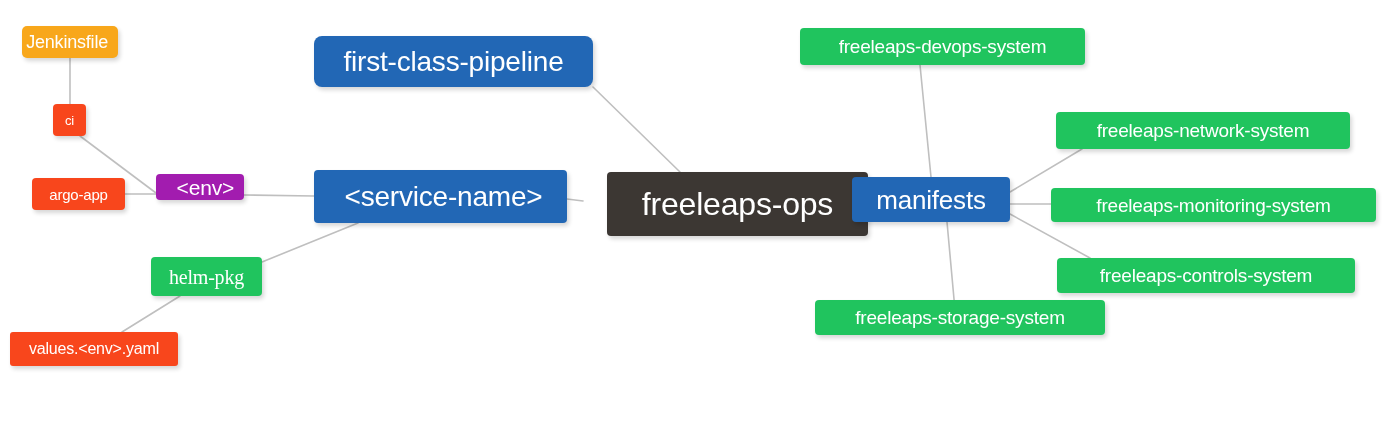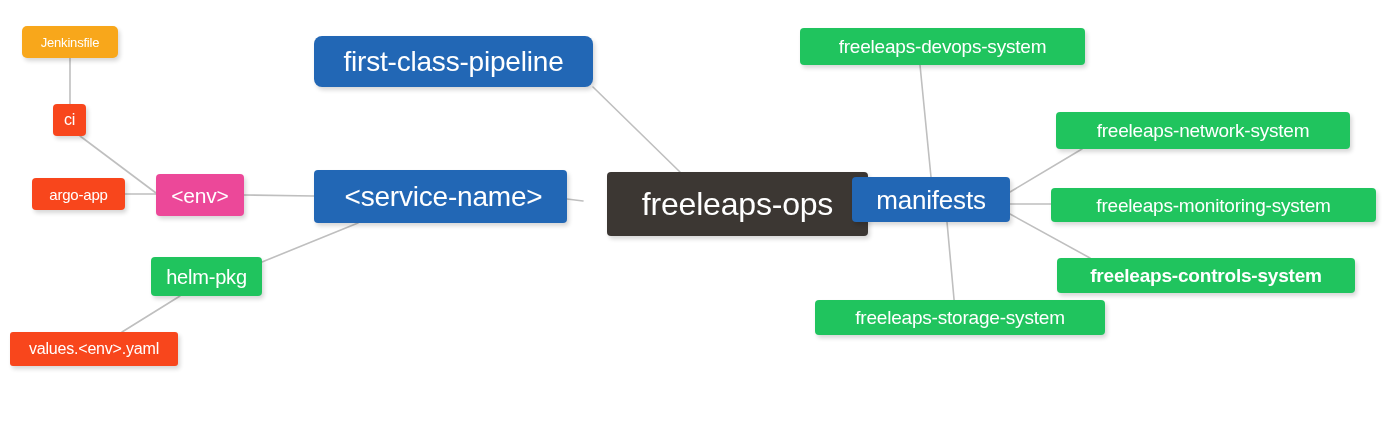--- a/index.html
+++ b/index.html
@@ -59,33 +59,33 @@
       <line x1="593" y1="87" x2="680" y2="172" stroke="#bfbfbf" stroke-width="1.6" stroke-linecap="round"></line>
       <line x1="567" y1="199" x2="583" y2="201" stroke="#bfbfbf" stroke-width="1.6" stroke-linecap="round"></line>
       <line x1="844" y1="202" x2="852" y2="201" stroke="#bfbfbf" stroke-width="1.6" stroke-linecap="round"></line>
       <line x1="931" y1="177" x2="920" y2="65" stroke="#bfbfbf" stroke-width="1.6" stroke-linecap="round"></line>
       <line x1="1010" y1="192" x2="1082" y2="149" stroke="#bfbfbf" stroke-width="1.6" stroke-linecap="round"></line>
       <line x1="1010" y1="204" x2="1051" y2="204" stroke="#bfbfbf" stroke-width="1.6" stroke-linecap="round"></line>
       <line x1="1010" y1="214" x2="1090" y2="258" stroke="#bfbfbf" stroke-width="1.6" stroke-linecap="round"></line>
       <line x1="947" y1="222" x2="955" y2="310" stroke="#bfbfbf" stroke-width="1.6" stroke-linecap="round"></line>
     </svg>
   <div id="nodes">
-      <div class="node" style="left: 22px; top: 26px; width: 96px; height: 32px; background: rgb(248, 167, 27); color: rgb(255, 255, 255); font-size: 13px; border-radius: 5px;">
+      <div class="node" style="left: 22px; top: 26px; width: 96px; height: 32px; background: rgb(248, 167, 27); color: rgb(255, 255, 255); font-size: 18px; border-radius: 5px; justify-content: flex-end;">
         <span class="node-label">Jenkinsfile</span>
       </div>
-      <div class="node" style="left: 53px; top: 104px; width: 33px; height: 32px; background: rgb(248, 70, 28); color: rgb(255, 255, 255); font-size: 16px; border-radius: 4px;">
+      <div class="node" style="left: 53px; top: 104px; width: 33px; height: 32px; background: rgb(248, 70, 28); color: rgb(255, 255, 255); font-size: 13px; border-radius: 4px;">
         <span class="node-label">ci</span>
       </div>
       <div class="node" style="left: 32px; top: 178px; width: 93px; height: 32px; background: rgb(248, 70, 28); color: rgb(255, 255, 255); font-size: 15px; border-radius: 4px;">
         <span class="node-label">argo-app</span>
       </div>
-      <div class="node" style="left: 156px; top: 174px; width: 88px; height: 42px; background: #ec4899; color: rgb(255, 255, 255); font-size: 21px; border-radius: 4px;">
+      <div class="node" style="left: 156px; top: 174px; width: 88px; height: 26px; background: #a21caf; color: rgb(255, 255, 255); font-size: 21px; border-radius: 4px; justify-content: flex-end;">
         <span class="node-label">&lt;env&gt;</span>
       </div>
-      <div class="node" style="left: 151px; top: 257px; width: 111px; height: 39px; background: rgb(32, 196, 94); color: rgb(255, 255, 255); font-size: 20px; border-radius: 4px;">
+      <div class="node" style="left: 151px; top: 257px; width: 111px; height: 39px; background: rgb(32, 196, 94); color: rgb(255, 255, 255); font-size: 20px; border-radius: 4px; font-family: Liberation Serif, serif;">
         <span class="node-label">helm-pkg</span>
       </div>
       <div class="node" style="left: 10px; top: 332px; width: 168px; height: 34px; background: rgb(248, 70, 28); color: rgb(255, 255, 255); font-size: 16px; border-radius: 3px;">
         <span class="node-label">values.&lt;env&gt;.yaml</span>
       </div>
       <div class="node" style="left: 314px; top: 36px; width: 279px; height: 51px; background: rgb(34, 103, 181); color: rgb(255, 255, 255); font-size: 28px; border-radius: 8px;">
         <span class="node-label">first-class-pipeline</span>
       </div>
       <div class="node" style="left: 314px; top: 170px; width: 253px; height: 53px; background: rgb(34, 103, 181); color: rgb(255, 255, 255); font-size: 28px; border-radius: 4px; padding-left: 16px;">
         <span class="node-label">&lt;service-name&gt;</span>
@@ -98,20 +98,20 @@
       </div>
       <div class="node" style="left: 800px; top: 28px; width: 285px; height: 37px; background: rgb(32, 196, 94); color: rgb(255, 255, 255); font-size: 19px; border-radius: 4px;">
         <span class="node-label">freeleaps-devops-system</span>
       </div>
       <div class="node" style="left: 1056px; top: 112px; width: 294px; height: 37px; background: rgb(32, 196, 94); color: rgb(255, 255, 255); font-size: 19px; border-radius: 4px;">
         <span class="node-label">freeleaps-network-system</span>
       </div>
       <div class="node" style="left: 1051px; top: 188px; width: 325px; height: 34px; background: rgb(32, 196, 94); color: rgb(255, 255, 255); font-size: 19px; border-radius: 4px;">
         <span class="node-label">freeleaps-monitoring-system</span>
       </div>
-      <div class="node" style="left: 1057px; top: 258px; width: 298px; height: 35px; background: rgb(32, 196, 94); color: rgb(255, 255, 255); font-size: 19px; border-radius: 4px; font-weight: bold;">
+      <div class="node" style="left: 1057px; top: 258px; width: 298px; height: 35px; background: rgb(32, 196, 94); color: rgb(255, 255, 255); font-size: 19px; border-radius: 4px;">
         <span class="node-label">freeleaps-controls-system</span>
       </div>
       <div class="node" style="left: 815px; top: 300px; width: 290px; height: 35px; background: rgb(32, 196, 94); color: rgb(255, 255, 255); font-size: 19px; border-radius: 4px;">
         <span class="node-label">freeleaps-storage-system</span>
       </div>
     </div>
 </div>
 
 </body></html>

